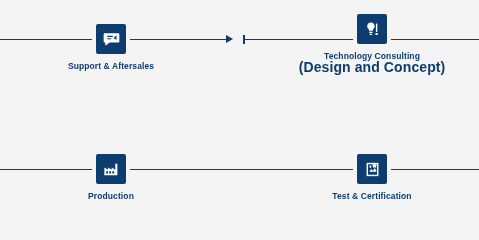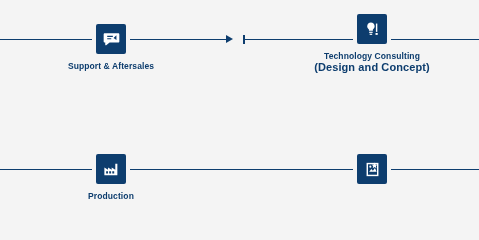--- a/index.html
+++ b/index.html
@@ -64,21 +64,21 @@
   }
   .node-label {
     margin-top: 7px;
     font-size: 8.5px;
     font-weight: bold;
     color: #0d3d6e;
     line-height: 11px;
     letter-spacing: 0.1px;
   }
   .node-sub {
-    font-size: 11px;
+    font-size: 14px;
     font-weight: bold;
     color: #0d3d6e;
     line-height: 11px;
     letter-spacing: 0.1px;
   }
 </style>
 </head>
 <body>
 
 <div id="diagram">
@@ -133,16 +133,17 @@
   <div class="node" style="left:292px; top:154px;">
     <div class="icon-box">
       <svg width="19" height="19" viewBox="0 0 24 24" aria-hidden="true">
         <path fill="#ffffff" d="M4.5 3.6h15v16.8h-15z"></path>
         <path fill="#0d3d6e" d="M6.3 5.4h11.4v13.2H6.3z"></path>
         <path fill="#ffffff" d="M7.8 14.9l2.8-3.4 1.9 2.2 2.6-3.6 2.1 4.8z"></path>
         <circle fill="#ffffff" cx="9.3" cy="8.4" r="1.3"></circle>
         <path fill="#ffffff" d="M14.6 3.2l1.1 2.4 2.6.3-2 1.8.6 2.6-2.3-1.4-2.3 1.4.6-2.6-2-1.8 2.6-.3z"></path>
       </svg>
     </div>
+    <div class="node-label">Test &amp; Certification</div>
     <div class="node-sub"></div>
   </div>
 
 </div>
 
 </body></html>

